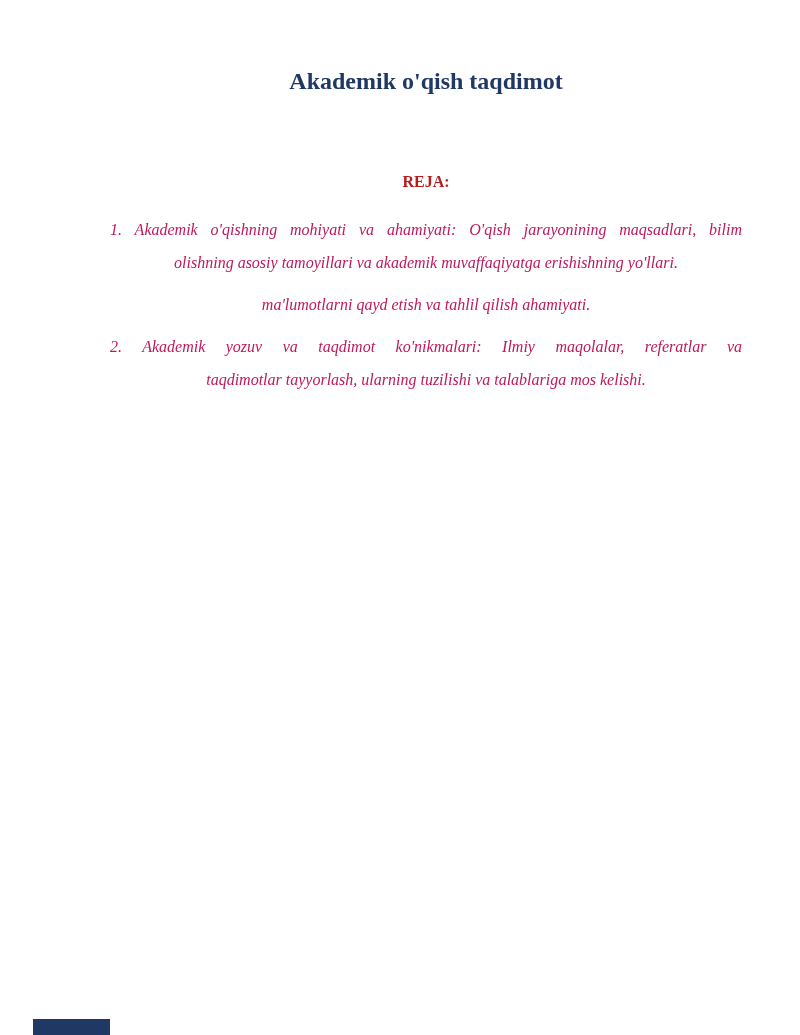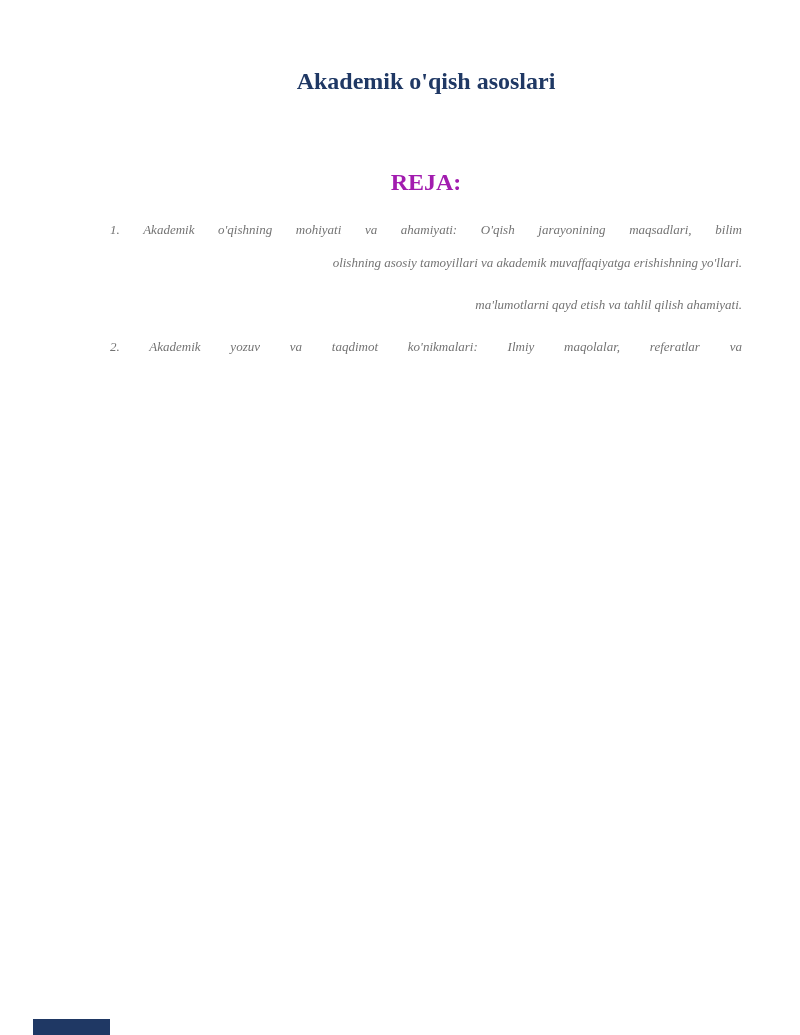--- a/index.html
+++ b/index.html
@@ -24,78 +24,79 @@
   .doc-title {
     margin: 66px 0 0 0;
     font-size: 24px;
     line-height: 31px;
     font-weight: bold;
     text-align: center;
     color: #1f3864;
   }
   .section-heading {
     margin: 72px 0 0 0;
-    font-size: 24px;
+    font-size: 16px;
     line-height: 26px;
     font-weight: bold;
     text-align: center;
-    color: #a21caf;
+    color: #b91c1c;
   }
   .body-text {
     margin-top: 18px;
     font-style: italic;
-    font-size: 13px;
+    font-size: 16px;
     line-height: 33px;
-    color: #737373;
+    color: #be185d;
   }
   .para {
     margin: 0 0 9px 0;
   }
   .line {
     display: block;
     white-space: normal;
   }
   .line.justified {
     text-align: justify;
     text-align-last: justify;
   }
   .line.last {
-    text-align: right;
+    text-align: center;
   }
   .corner-accent {
     position: absolute;
     left: 33px;
     bottom: 0;
     width: 77px;
     height: 16px;
     background: #1f3864;
   }
 </style>
 </head>
 <body>
 
 <div class="page">
   <div class="content">
 
-    <h1 class="doc-title">Akademik o'qish asoslari</h1>
+    <h1 class="doc-title">Akademik o'qish taqdimot</h1>
 
     <h2 class="section-heading">REJA:</h2>
 
     <div class="body-text">
 
       <p class="para">
         <span class="line justified">1. Akademik o'qishning mohiyati va ahamiyati: O'qish jarayonining maqsadlari, bilim</span>
         <span class="line last">olishning asosiy tamoyillari va akademik muvaffaqiyatga erishishning yo'llari.</span>
       </p>
 
       <p class="para">
         <span class="line last">ma'lumotlarni qayd etish va tahlil qilish ahamiyati.</span>
       </p>
 
       <p class="para">
         <span class="line justified">2. Akademik yozuv va taqdimot ko'nikmalari: Ilmiy maqolalar, referatlar va</span>
+        <span class="line last">taqdimotlar tayyorlash, ularning tuzilishi va talablariga mos kelishi.</span>
       </p>
 
     </div>
   </div>
 
   <div class="corner-accent"></div>
 </div>
 
 </body></html>

